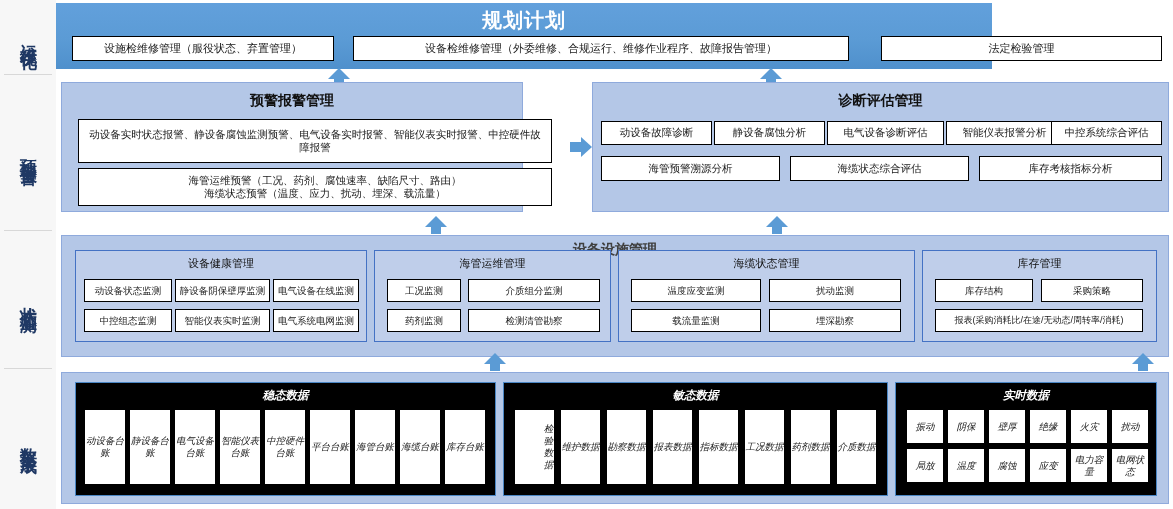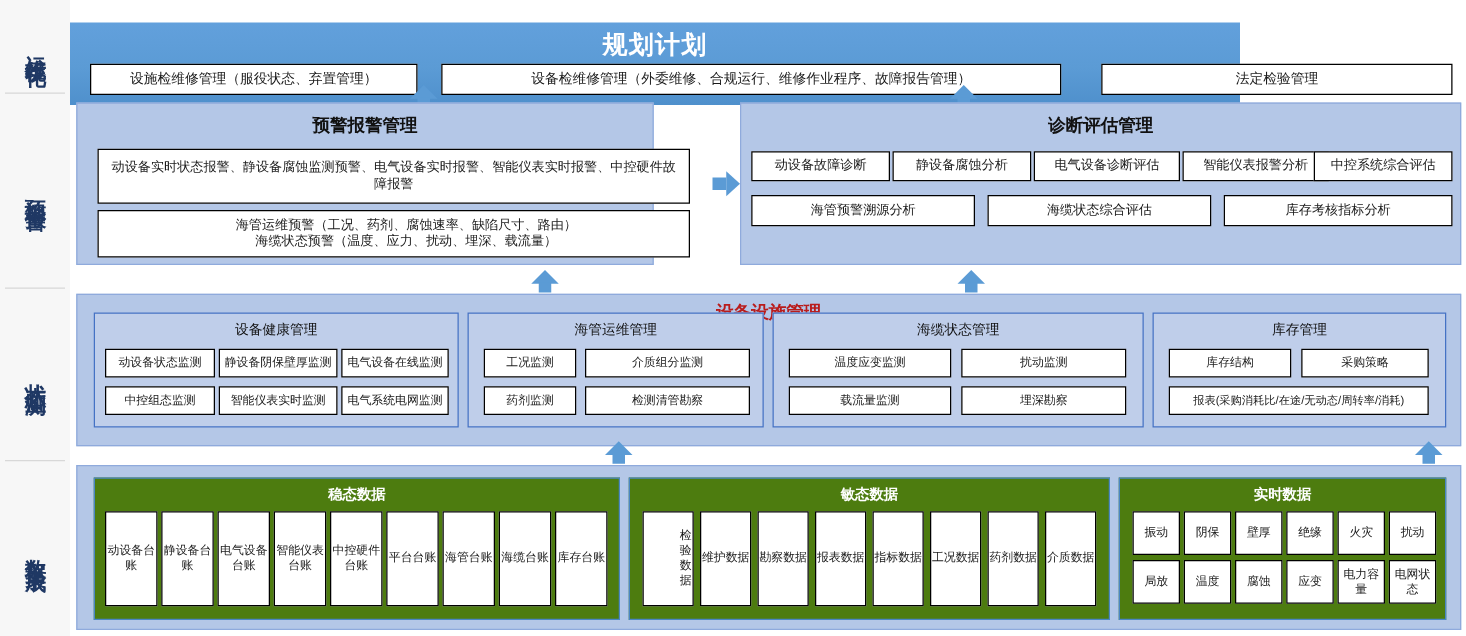--- a/index.html
+++ b/index.html
@@ -44,21 +44,20 @@
     display: flex; align-items: center; justify-content: center;
     text-align: center;
     color: #1a1a1a;
     line-height: 1.25;
   }
 
   
   .s1 {
     left: 56px; top: 3px; width: 936px; height: 66px;
     background: linear-gradient(180deg,#62A0DC 0%, #5B9BD5 55%, #4F90CC 100%);
-    margin-top: 15px;
   }
   .s1-title {
     position: absolute; left: 0; right: 0; top: 4px;
     text-align: center; color: #ffffff; font-size: 20px; font-weight: bold;
     letter-spacing: 1px;
   }
   .s1 .box { position: absolute; top: 33px; height: 25px; font-size: 11px; }
   .s1-b1 { left: 16px;  width: 262px; }
   .s1-b2 { left: 297px; width: 496px; }
   .s1-b3 { left: 825px; width: 281px; }
@@ -84,42 +83,42 @@
   .s2r-top { top: 38px; height: 24px; }
   .s2r-bot { top: 73px; height: 25px; }
 
   
   .s3 {
     left: 61px; top: 235px; width: 1108px; height: 122px;
     background: #B4C7E7; border: 1px solid #8FAADC;
   }
   .s3-title {
     position: absolute; left: 0; right: 0; top: 5px; text-align: center;
-    font-size: 14px; font-weight: bold; color: #b91c1c;
+    font-size: 14px; font-weight: bold; color: #404040;
   }
   .s3-group {
     position: absolute; top: 14px; height: 92px;
     background: #BFCEEA; border: 1px solid #4472C4;
   }
   .s3-group-title {
     position: absolute; left: 0; right: 0; top: 5px; text-align: center;
     font-size: 11px; color: #111111;
   }
   .s3-group .box { position: absolute; font-size: 9.5px; height: 23px; }
   .s3-row1 { top: 28px; }
   .s3-row2 { top: 58px; }
 
   
   .s4 {
     left: 61px; top: 372px; width: 1108px; height: 132px;
     background: #B4C7E7; border: 1px solid #8FAADC;
   }
   .s4-group {
     position: absolute; top: 9px; height: 114px;
-    background: #4d7c0f; border: 1px solid #4A86C4;
+    background: #000000; border: 1px solid #4A86C4; font-style: italic;
   }
   .s4-group-title {
     position: absolute; left: 0; right: 0; top: 5px; text-align: center;
     font-size: 11.5px; font-weight: bold; color: #ffffff;
   }
   .s4-group .box { position: absolute; font-size: 9.5px; }
   .s4-tall { top: 26px; height: 76px; }
   .s4-r1 { top: 26px; height: 35px; }
   .s4-r2 { top: 65px; height: 35px; }
   .arr-up-shaft { position: absolute; background: #5B9BD5; }

